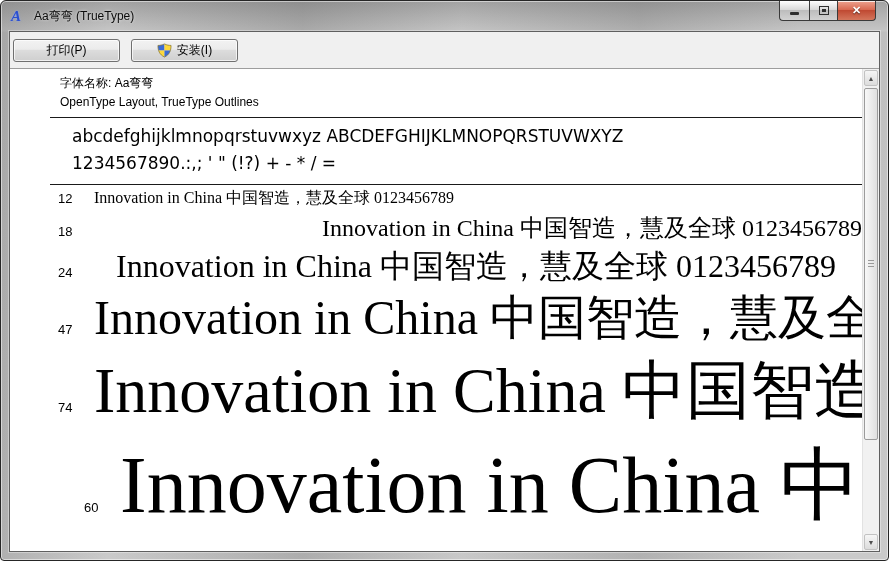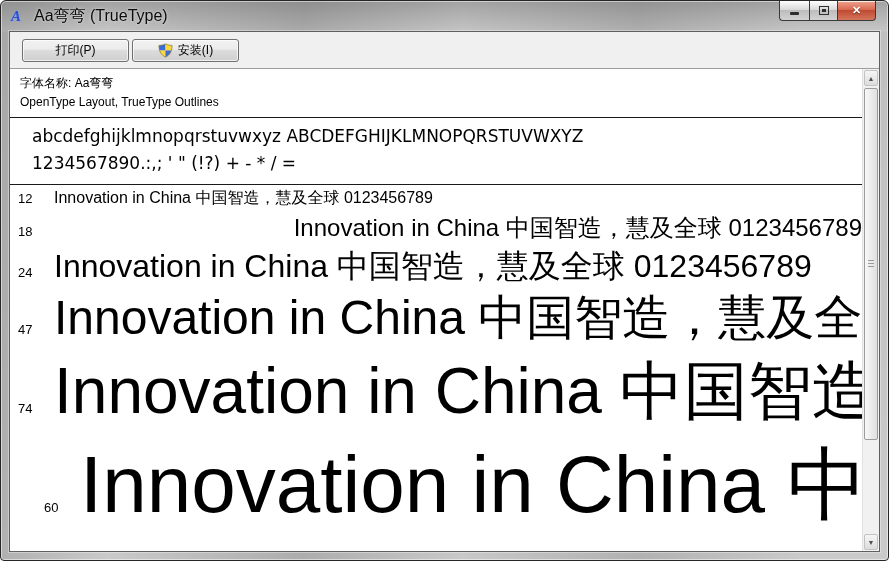--- a/index.html
+++ b/index.html
@@ -28,21 +28,21 @@
     padding: 0 120px 0 10px;
   }
   .app-icon {
     width: 16px; height: 16px; flex: none;
     font: italic bold 15px/16px "Liberation Serif", serif;
     color: #2b4fd0;
     text-shadow: 0 0 2px rgba(140,170,255,.9);
     margin-right: 7px;
   }
   .window-title {
-    font-size: 16px; color: #0c0c0c;
+    font-size: 12px; color: #0c0c0c;
     text-shadow: 0 0 3px rgba(255,255,255,.7);
     white-space: nowrap;
   }
   .win-controls { position: absolute; top: 0; right: 12px; display: flex; }
   .win-btn {
     height: 20px; border: 1px solid #3a3a3a; border-top: none;
     display: flex; align-items: center; justify-content: center;
     background: linear-gradient(#fdfdfd, #d9d9d9 45%, #bdbdbd 50%, #d2d2d2);
     box-shadow: inset 0 1px 0 rgba(255,255,255,.8);
     cursor: default;
@@ -69,53 +69,53 @@
     display: flex; flex-direction: column;
     box-shadow: 0 0 0 1px rgba(255,255,255,.35);
   }
 
   
   .toolbar {
     height: 37px; flex: none;
     background: #f0f0f0;
     border-bottom: 1px solid #9d9d9d;
     display: flex; align-items: center;
-    padding: 0 12px; gap: 3px;
+    padding: 0 3px; gap: 11px;
   }
   .tb-button {
     min-width: 107px; height: 23px;
     display: inline-flex; align-items: center; justify-content: center; gap: 5px;
     font-family: "Liberation Sans", sans-serif; font-size: 12px; color: #000;
     border: 1px solid #707070; border-radius: 3px;
     background: linear-gradient(#f2f2f2, #ebebeb 45%, #dddddd 46%, #cfcfcf);
     box-shadow: inset 0 0 0 1px rgba(255,255,255,.7);
     cursor: default;
   }
   .shield-icon { width: 15px; height: 15px; flex: none; }
 
   
   .content { flex: 1; display: flex; overflow: hidden; background: #fff; }
-  .pane { flex: 1; overflow: hidden; color: #000; }
+  .pane { flex: 1; overflow: hidden; color: #000; margin-left: 40px; }
 
   .info-block { padding: 5px 10px 2px 10px; font-size: 12px; line-height: 19px; }
   .sep { border: 0; border-top: 1px solid #1a1a1a; margin: 3px 0 0 0; }
 
   .glyph-block {
     padding: 5px 10px 4px 22px;
     font-family: "DejaVu Sans", sans-serif;
     font-size: 17px; line-height: 27px; white-space: nowrap; overflow: hidden;
   }
 
   .size-rows { overflow: hidden; }
   .size-row { display: flex; align-items: baseline; overflow: hidden; white-space: nowrap; }
   .size-label { flex: none; width: 44px; padding-left: 8px; font-size: 13px; color: #000; }
-  .sample { font-family: Liberation Sans, sans-serif; color: #000; white-space: nowrap; }
+  .sample { font-family: Liberation Serif, serif; color: #000; white-space: nowrap; }
   .h12 { height: 26px; } .h12 .sample { font-size: 16px; line-height: 26px; }
   .h18 { height: 34px; justify-content: space-between; } .h18 .sample { font-size: 24px; line-height: 34px; }
-  .h24 { height: 42px; } .h24 .sample { font-size: 32px; line-height: 42px; }
+  .h24 { height: 42px; gap: 22px; } .h24 .sample { font-size: 32px; line-height: 42px; }
   .h36 { height: 62px; } .h36 .sample { font-size: 48px; line-height: 62px; }
   .h48 { height: 84px; } .h48 .sample { font-size: 64px; line-height: 84px; }
   .h60 { height: 104px; padding-left: 26px; } .h60 .sample { font-size: 80px; line-height: 104px; }
 
   
   .scrollbar {
     flex: none; width: 17px;
     background: #f1f1f1; border-left: 1px solid #e2e2e2;
     display: flex; flex-direction: column;
   }

